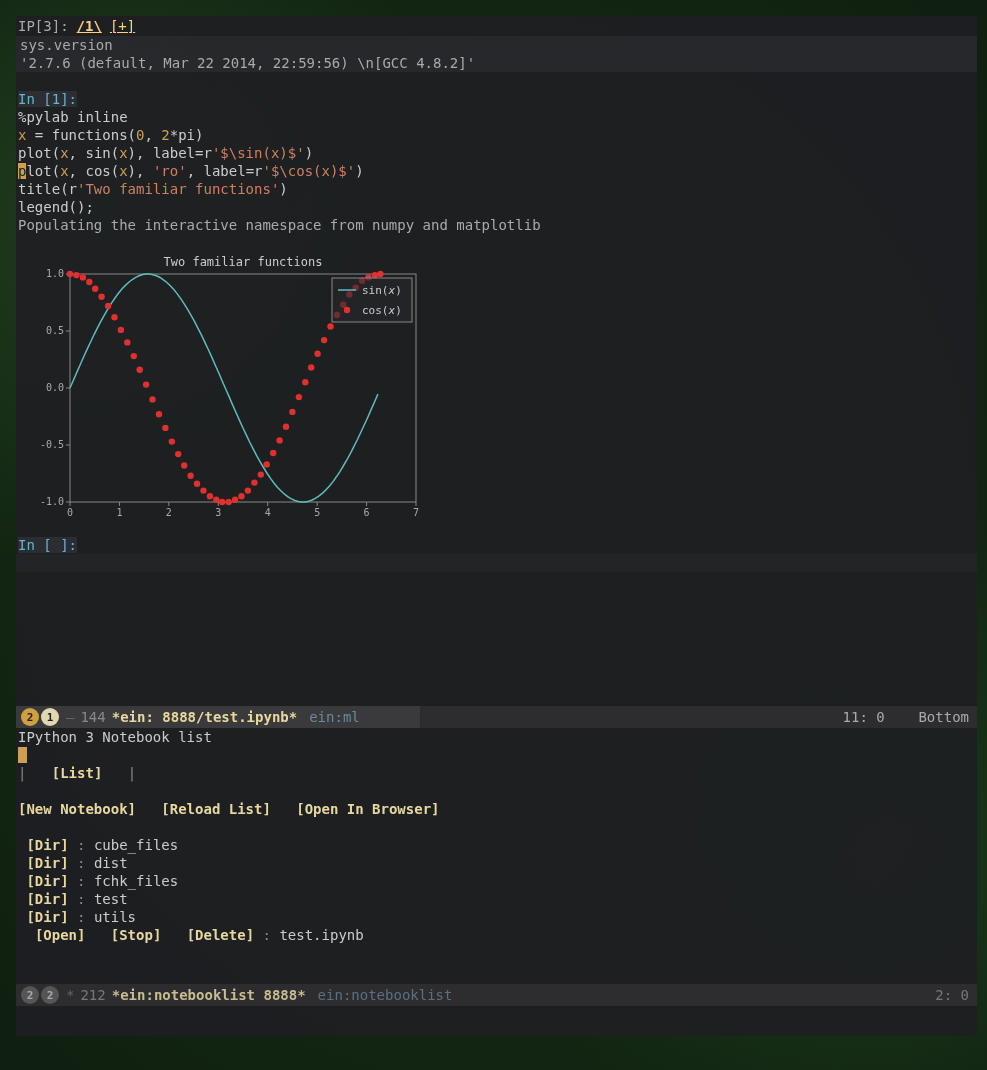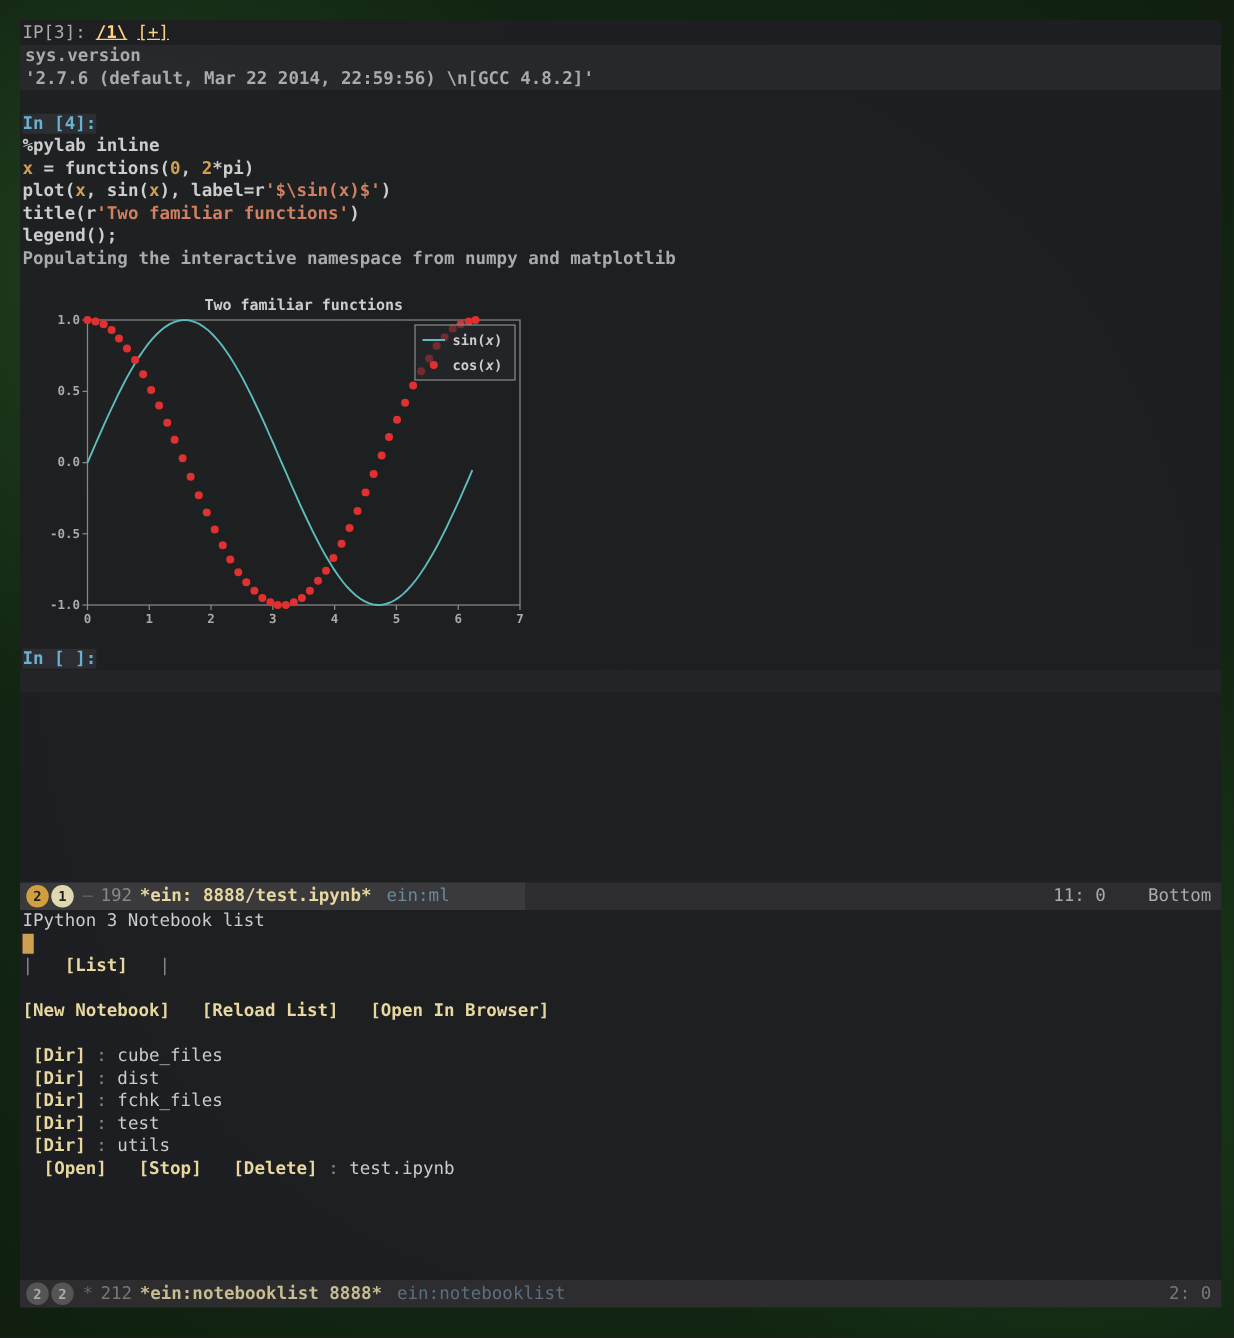--- a/index.html
+++ b/index.html
@@ -31,25 +31,24 @@
     gap: 8px;
     padding: 4px 2px;
     color: #aaa;
   }
   .tab-active { color: #ffd080; text-decoration: underline; font-weight: bold; }
   .tab-plus { color: #ffd080; text-decoration: underline; }
   .pane-top {
     position: relative;
     height: 670px;
     overflow: hidden;
-    font-weight: bold;
   }
   .pane-bottom {
     position: relative;
-    height: 296px;
+    height: 256px;
     overflow: hidden;
   }
   .cell-out { background: rgba(50,50,55,0.5); padding: 0 2px; }
   .prompt-in { color: #6ab0d0; background: rgba(80,80,90,0.3); }
   .code-line { white-space: pre; padding: 0 2px; line-height: 18px; }
   .c-default { color: #ccc; }
   .c-var { color: #d0a050; }
   .c-str { color: #d08060; margin-top: 11px; }
   .output-text { color: #aaa; white-space: pre; padding: 0 2px; line-height: 18px; }
   .cursor-block { background: #d0a050; color: #222; }
@@ -107,24 +106,25 @@
     <span class="tab-plus">[+]</span>
   </div>
 
   <div class="pane-top">
     <div class="cell-out">
       <div class="output-text">sys.version</div>
       <div class="output-text">'2.7.6 (default, Mar 22 2014, 22:59:56) \n[GCC 4.8.2]'</div>
     </div>
     <div style="height:18px"></div>
 
-    <div class="code-line"><span class="prompt-in">In [4]:</span></div>
+    <div class="code-line"><span class="prompt-in">In [1]:</span></div>
     <div class="code-line"><span class="c-default">%pylab inline</span></div>
     <div class="code-line"><span class="c-var">x</span><span class="c-default"> = functions(</span><span class="c-var">0</span><span class="c-default">, </span><span class="c-var">2</span><span class="c-default">*pi)</span></div>
     <div class="code-line"><span class="c-default">plot(</span><span class="c-var">x</span><span class="c-default">, sin(</span><span class="c-var">x</span><span class="c-default">), label=r</span><span class="c-str">'$\sin(x)$'</span><span class="c-default">)</span></div>
+    <div class="code-line"><span class="cursor-block">p</span><span class="c-default">lot(</span><span class="c-var">x</span><span class="c-default">, cos(</span><span class="c-var">x</span><span class="c-default">), </span><span class="c-str">'ro'</span><span class="c-default">, label=r</span><span class="c-str">'$\cos(x)$'</span><span class="c-default">)</span></div>
     <div class="code-line"><span class="c-default">title(r</span><span class="c-str">'Two familiar functions'</span><span class="c-default">)</span></div>
     <div class="code-line"><span class="c-default">legend();</span></div>
     <div class="output-text">Populating the interactive namespace from numpy and matplotlib</div>
 
     <div style="height:10px"></div>
 
     <div class="chart">
       <svg id="chart-svg" width="390" height="270">
           <text x="211" y="14" text-anchor="middle" fill="#ccc" font-size="12">Two familiar functions</text>
           <rect x="38" y="22" width="346" height="228" fill="none" stroke="#888" stroke-width="1"></rect>
@@ -216,21 +216,21 @@
     <div style="height:6px"></div>
     <div class="code-line"><span class="prompt-in">In [ ]:</span></div>
     <div class="empty-cell"></div>
   </div>
 
   <div class="modeline">
     <span style="width:4px"></span>
     <span class="ml-badge ml-badge1">2</span>
     <span class="ml-badge ml-badge2">1</span>
     <span class="ml-sep">—</span>
-    <span style="color:#888">192</span>
+    <span style="color:#888">144</span>
     <span style="width:6px"></span>
     <span class="ml-buf">*ein: 8888/test.ipynb*</span>
     <span class="ml-mode">ein:ml</span>
     <span class="ml-right"><span>11: 0</span>&nbsp;&nbsp;&nbsp;&nbsp;<span>Bottom</span></span>
   </div>
 
   <div class="pane-bottom nb-list">
     <div>IPython 3 Notebook list</div>
     <div><span class="cursor-nb"></span></div>
     <div>

